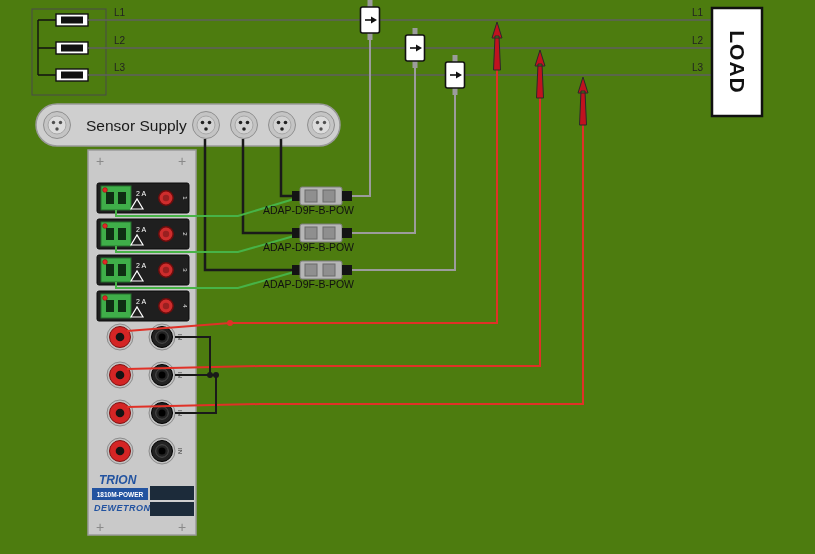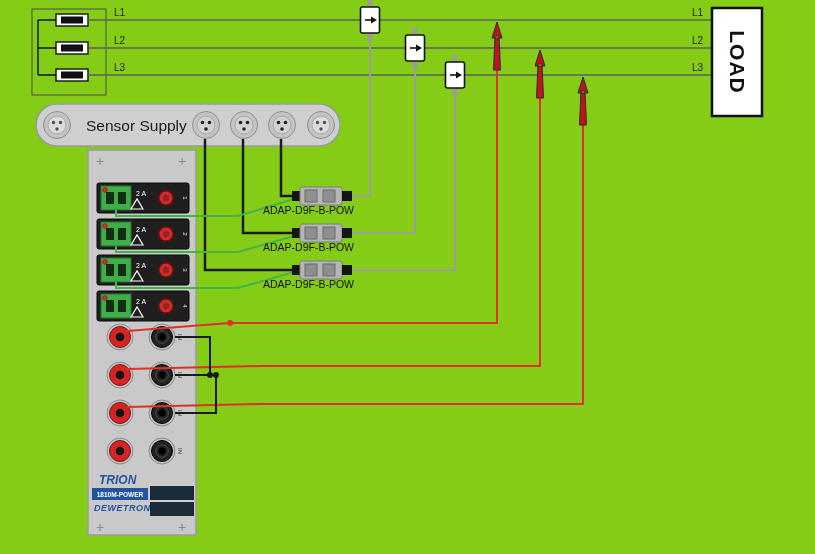--- a/index.html
+++ b/index.html
@@ -1,16 +1,16 @@
 <!DOCTYPE html>
 <html><head>
 <meta charset="utf-8">
 <style>
   html,body{margin:0;padding:0;background:#ffffff;}
-  .stage{position:relative;width:815px;height:554px;background:#84cc16;overflow:hidden;}
+  .stage{position:relative;width:815px;height:554px;background:#4d7c0f;overflow:hidden;}
   svg{display:block;}
   svg text{font-family:"Liberation Sans","DejaVu Sans",sans-serif;}
   .lbl-phase{font-size:10px;fill:#222;}
   .lbl-load{font-size:21px;font-weight:bold;fill:#111;letter-spacing:1px;}
   .lbl-supply{font-size:15.5px;fill:#1a1a1a;}
   .lbl-adapter{font-size:10.5px;fill:#111;}
   .lbl-fuse{font-size:7px;fill:#ffffff;}
   .lbl-chan{font-size:6px;fill:#e8e8e8;}
   .lbl-jack{font-size:6px;fill:#333;}
   .lbl-brand{font-size:12px;font-weight:bold;font-style:italic;fill:#2253a0;}

